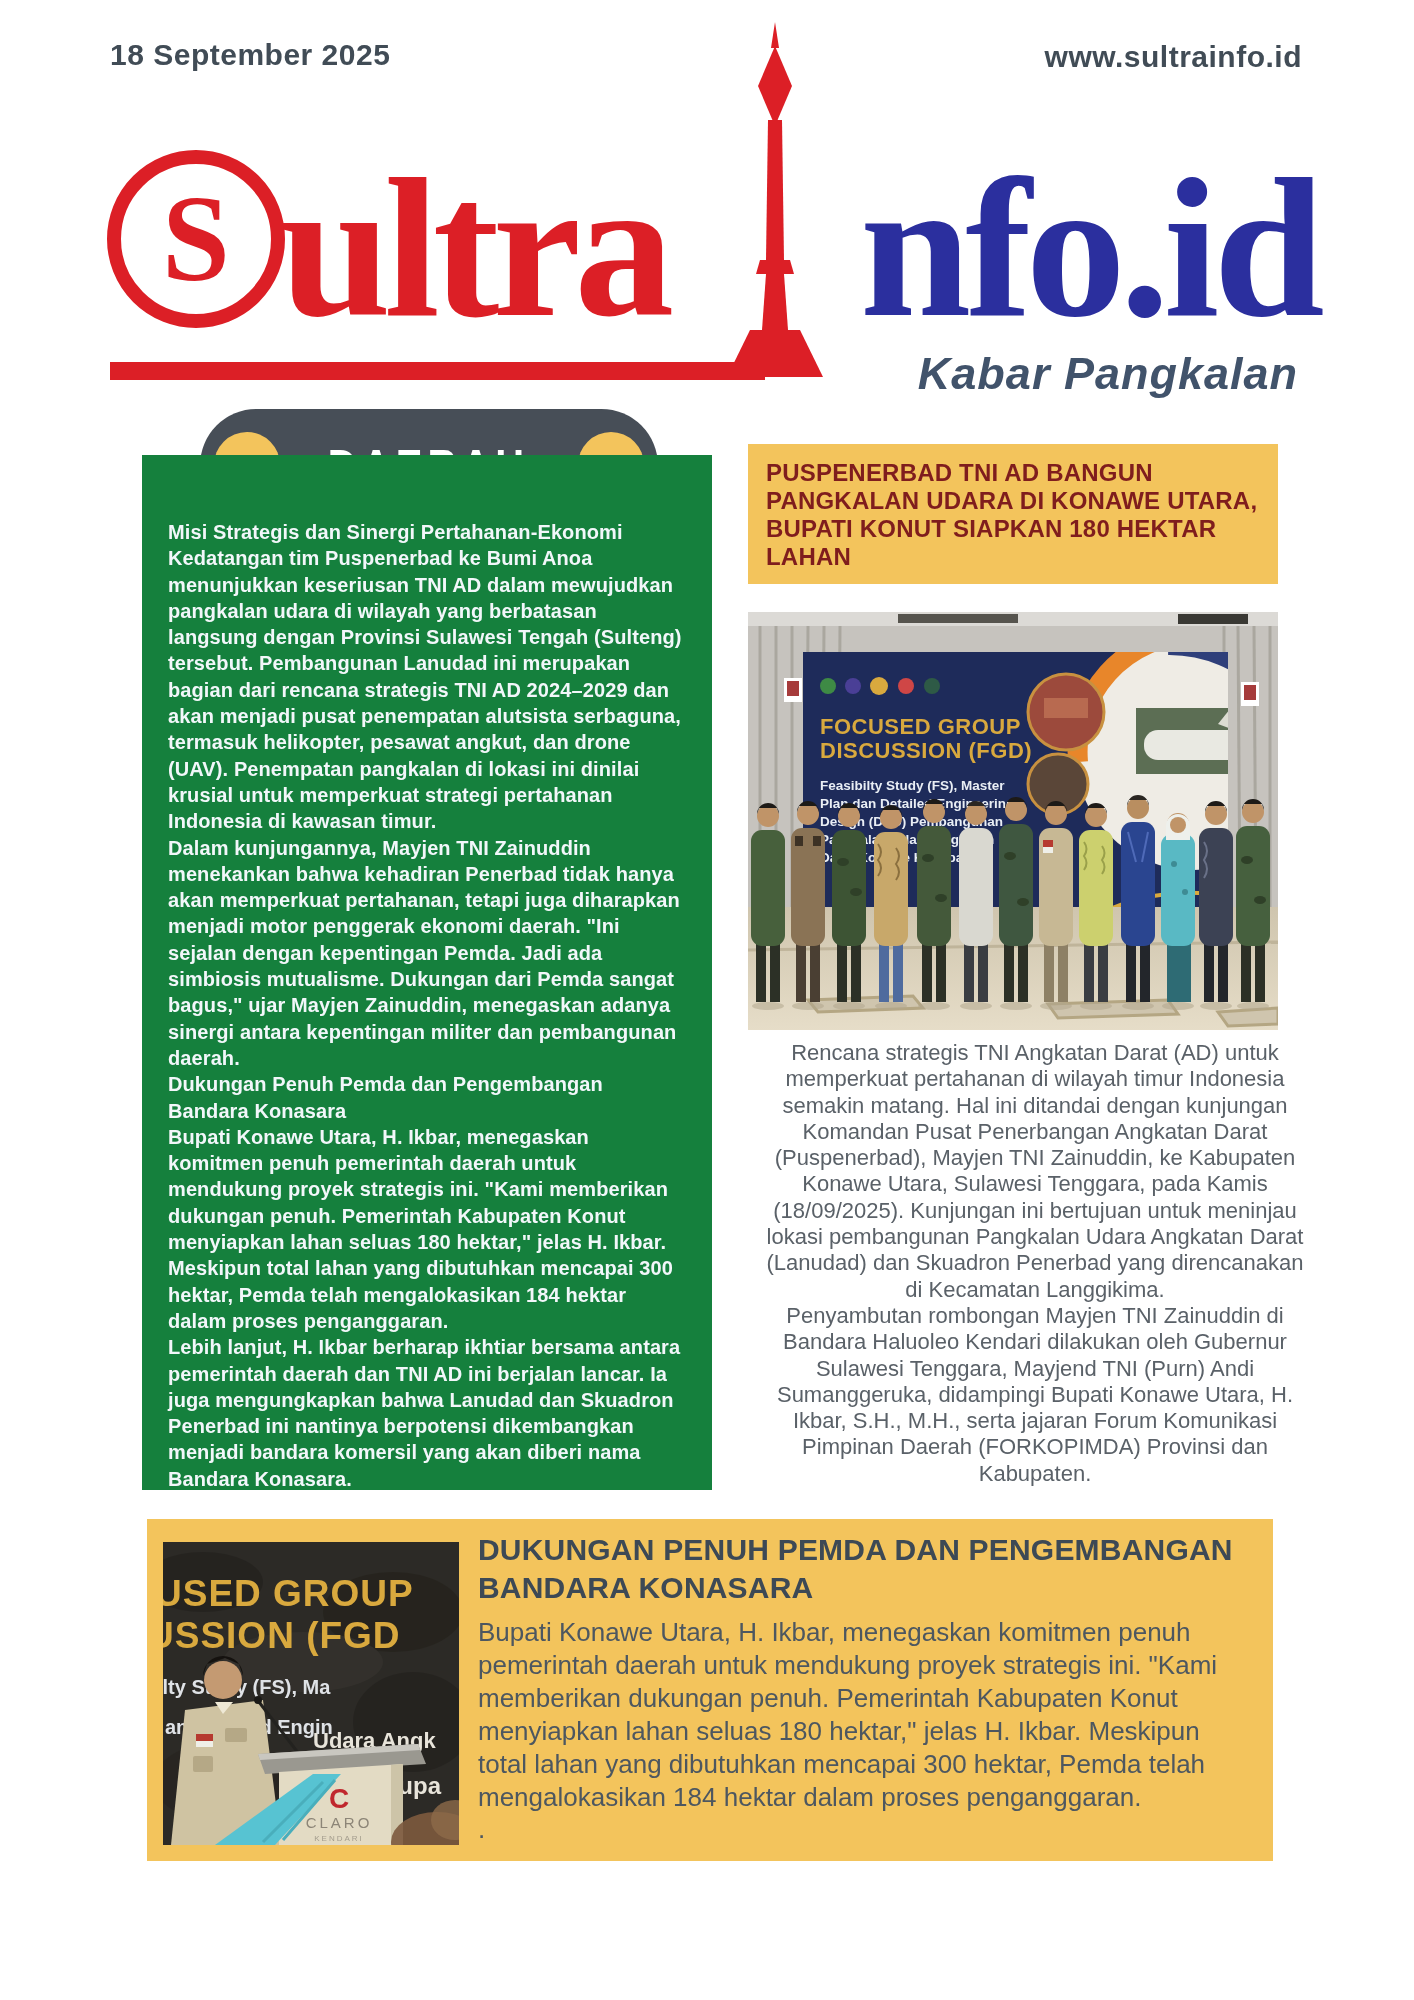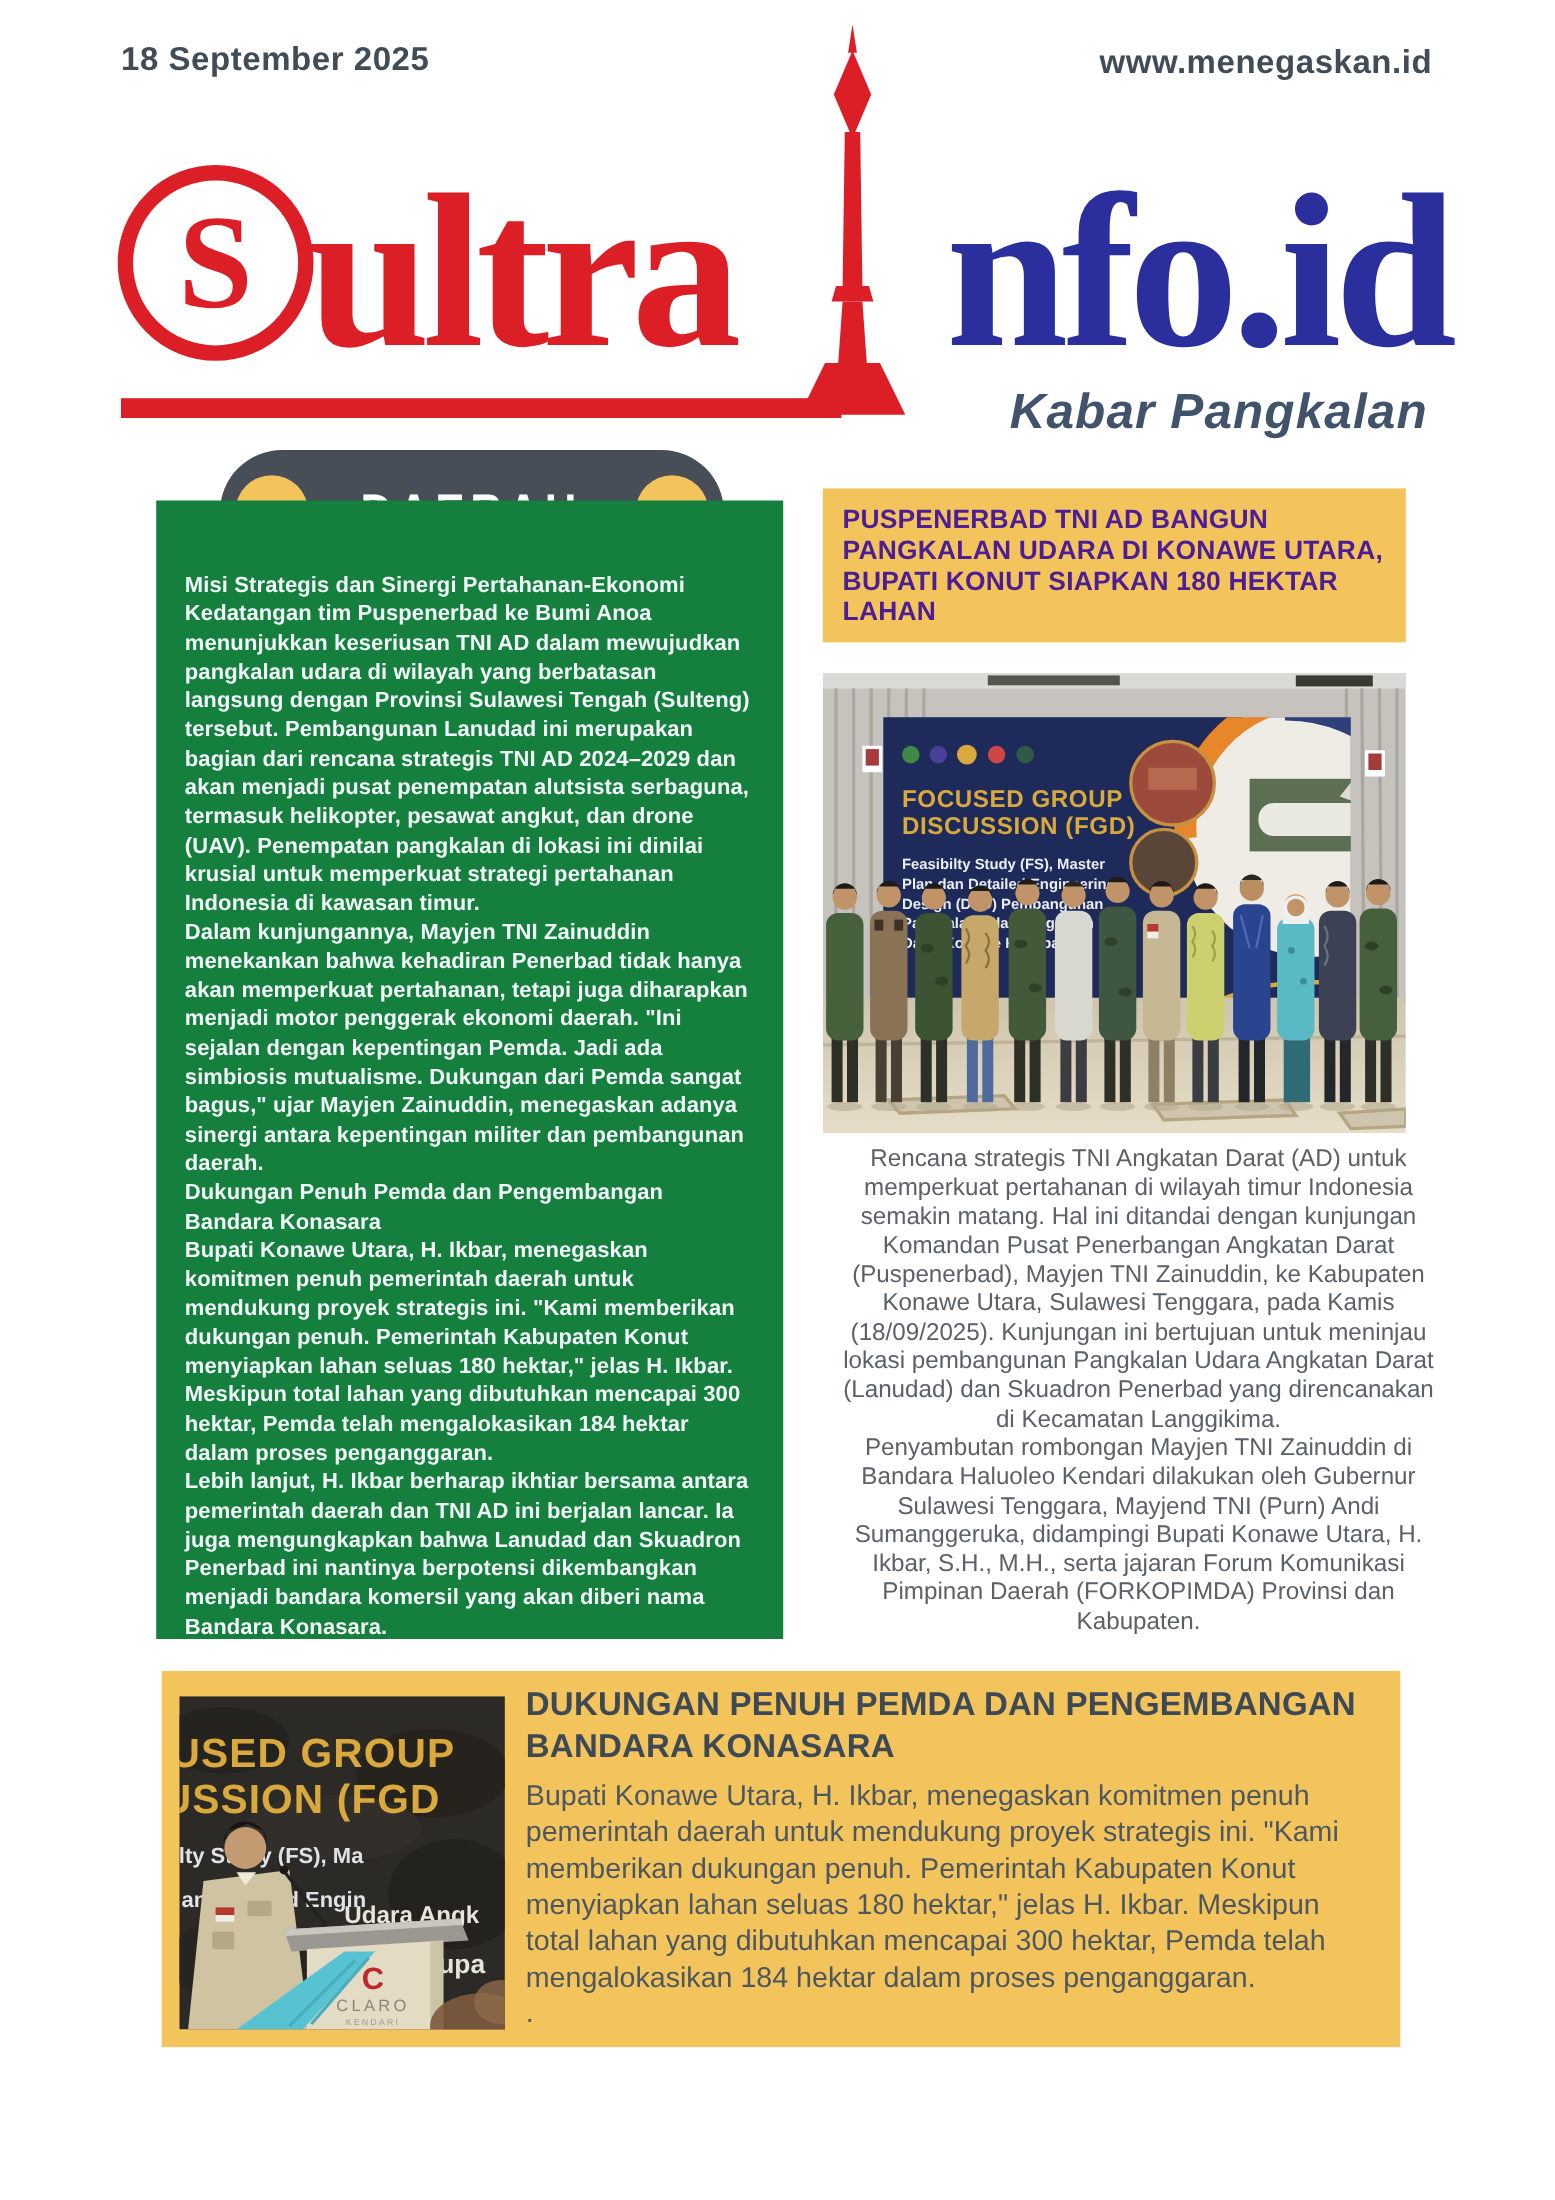--- a/index.html
+++ b/index.html
@@ -30,40 +30,40 @@
   .pill .label{color:#ffffff;font-size:47px;font-weight:700;letter-spacing:6px;transform:scaleX(.85);}
 
   
   .blue-panel{left:142px;top:455px;width:570px;height:1035px;background:#15803d;
               padding:64px 26px 0 26px;box-sizing:border-box;overflow:hidden;}
   .blue-panel p{margin:0;font-size:20px;line-height:26.3px;font-weight:700;color:#f2f7fa;letter-spacing:.1px;}
 
   
   .headline-box{left:748px;top:444px;width:530px;height:140px;background:#f3c45c;
                 padding:15px 18px;box-sizing:border-box;overflow:hidden;}
-  .headline-box h2{margin:0;font-size:24px;line-height:28px;font-weight:700;color:#4c1d95;letter-spacing:.2px;}
+  .headline-box h2{margin:0;font-size:24px;line-height:28px;font-weight:700;color:#7f1d1d;letter-spacing:.2px;}
   .right-body{left:755px;top:1040px;width:560px;}
   .right-body p{margin:0;font-size:22px;line-height:26.3px;font-weight:400;color:#5a6168;text-align:center;}
 
   
   .bottom-panel{left:147px;top:1519px;width:1126px;height:342px;background:#f3c45c;overflow:hidden;}
   .bottom-text{left:478px;top:1531px;width:770px;}
   .bottom-text h2{margin:0;font-size:30px;line-height:38px;font-weight:700;color:#3d4955;letter-spacing:.2px;}
   .bottom-text .body{margin:9px 0 0 0;width:745px;font-size:26px;line-height:33px;font-weight:400;color:#4d5760;}
   .bottom-text .dot{margin:0;font-size:26px;line-height:30px;color:#4d5760;}
 
   svg text{font-family:"Liberation Sans",sans-serif;}
 </style>
 </head>
 <body>
 
 <div id="canvas">
 
   <div class="abs hdr-date">18 September 2025</div>
-  <div class="abs hdr-url">www.menegaskan.id</div>
+  <div class="abs hdr-url">www.sultrainfo.id</div>
 
   <div class="abs s-circle">
     <span>S</span>
   </div>
   <div class="abs logo-red">ultra</div>
   <svg class="abs" style="left:705px;top:22px;" width="140" height="360" viewBox="0 0 140 360">
     <polygon points="70,0 66,26 74,26" fill="#dc1f26"></polygon>
     <polygon points="70,24 87,64 70,104 53,64" fill="#dc1f26"></polygon>
     <polygon points="63,98 77,98 79,238 61,238" fill="#dc1f26"></polygon>
     <polygon points="55,238 85,238 89,252 51,252" fill="#dc1f26"></polygon>

